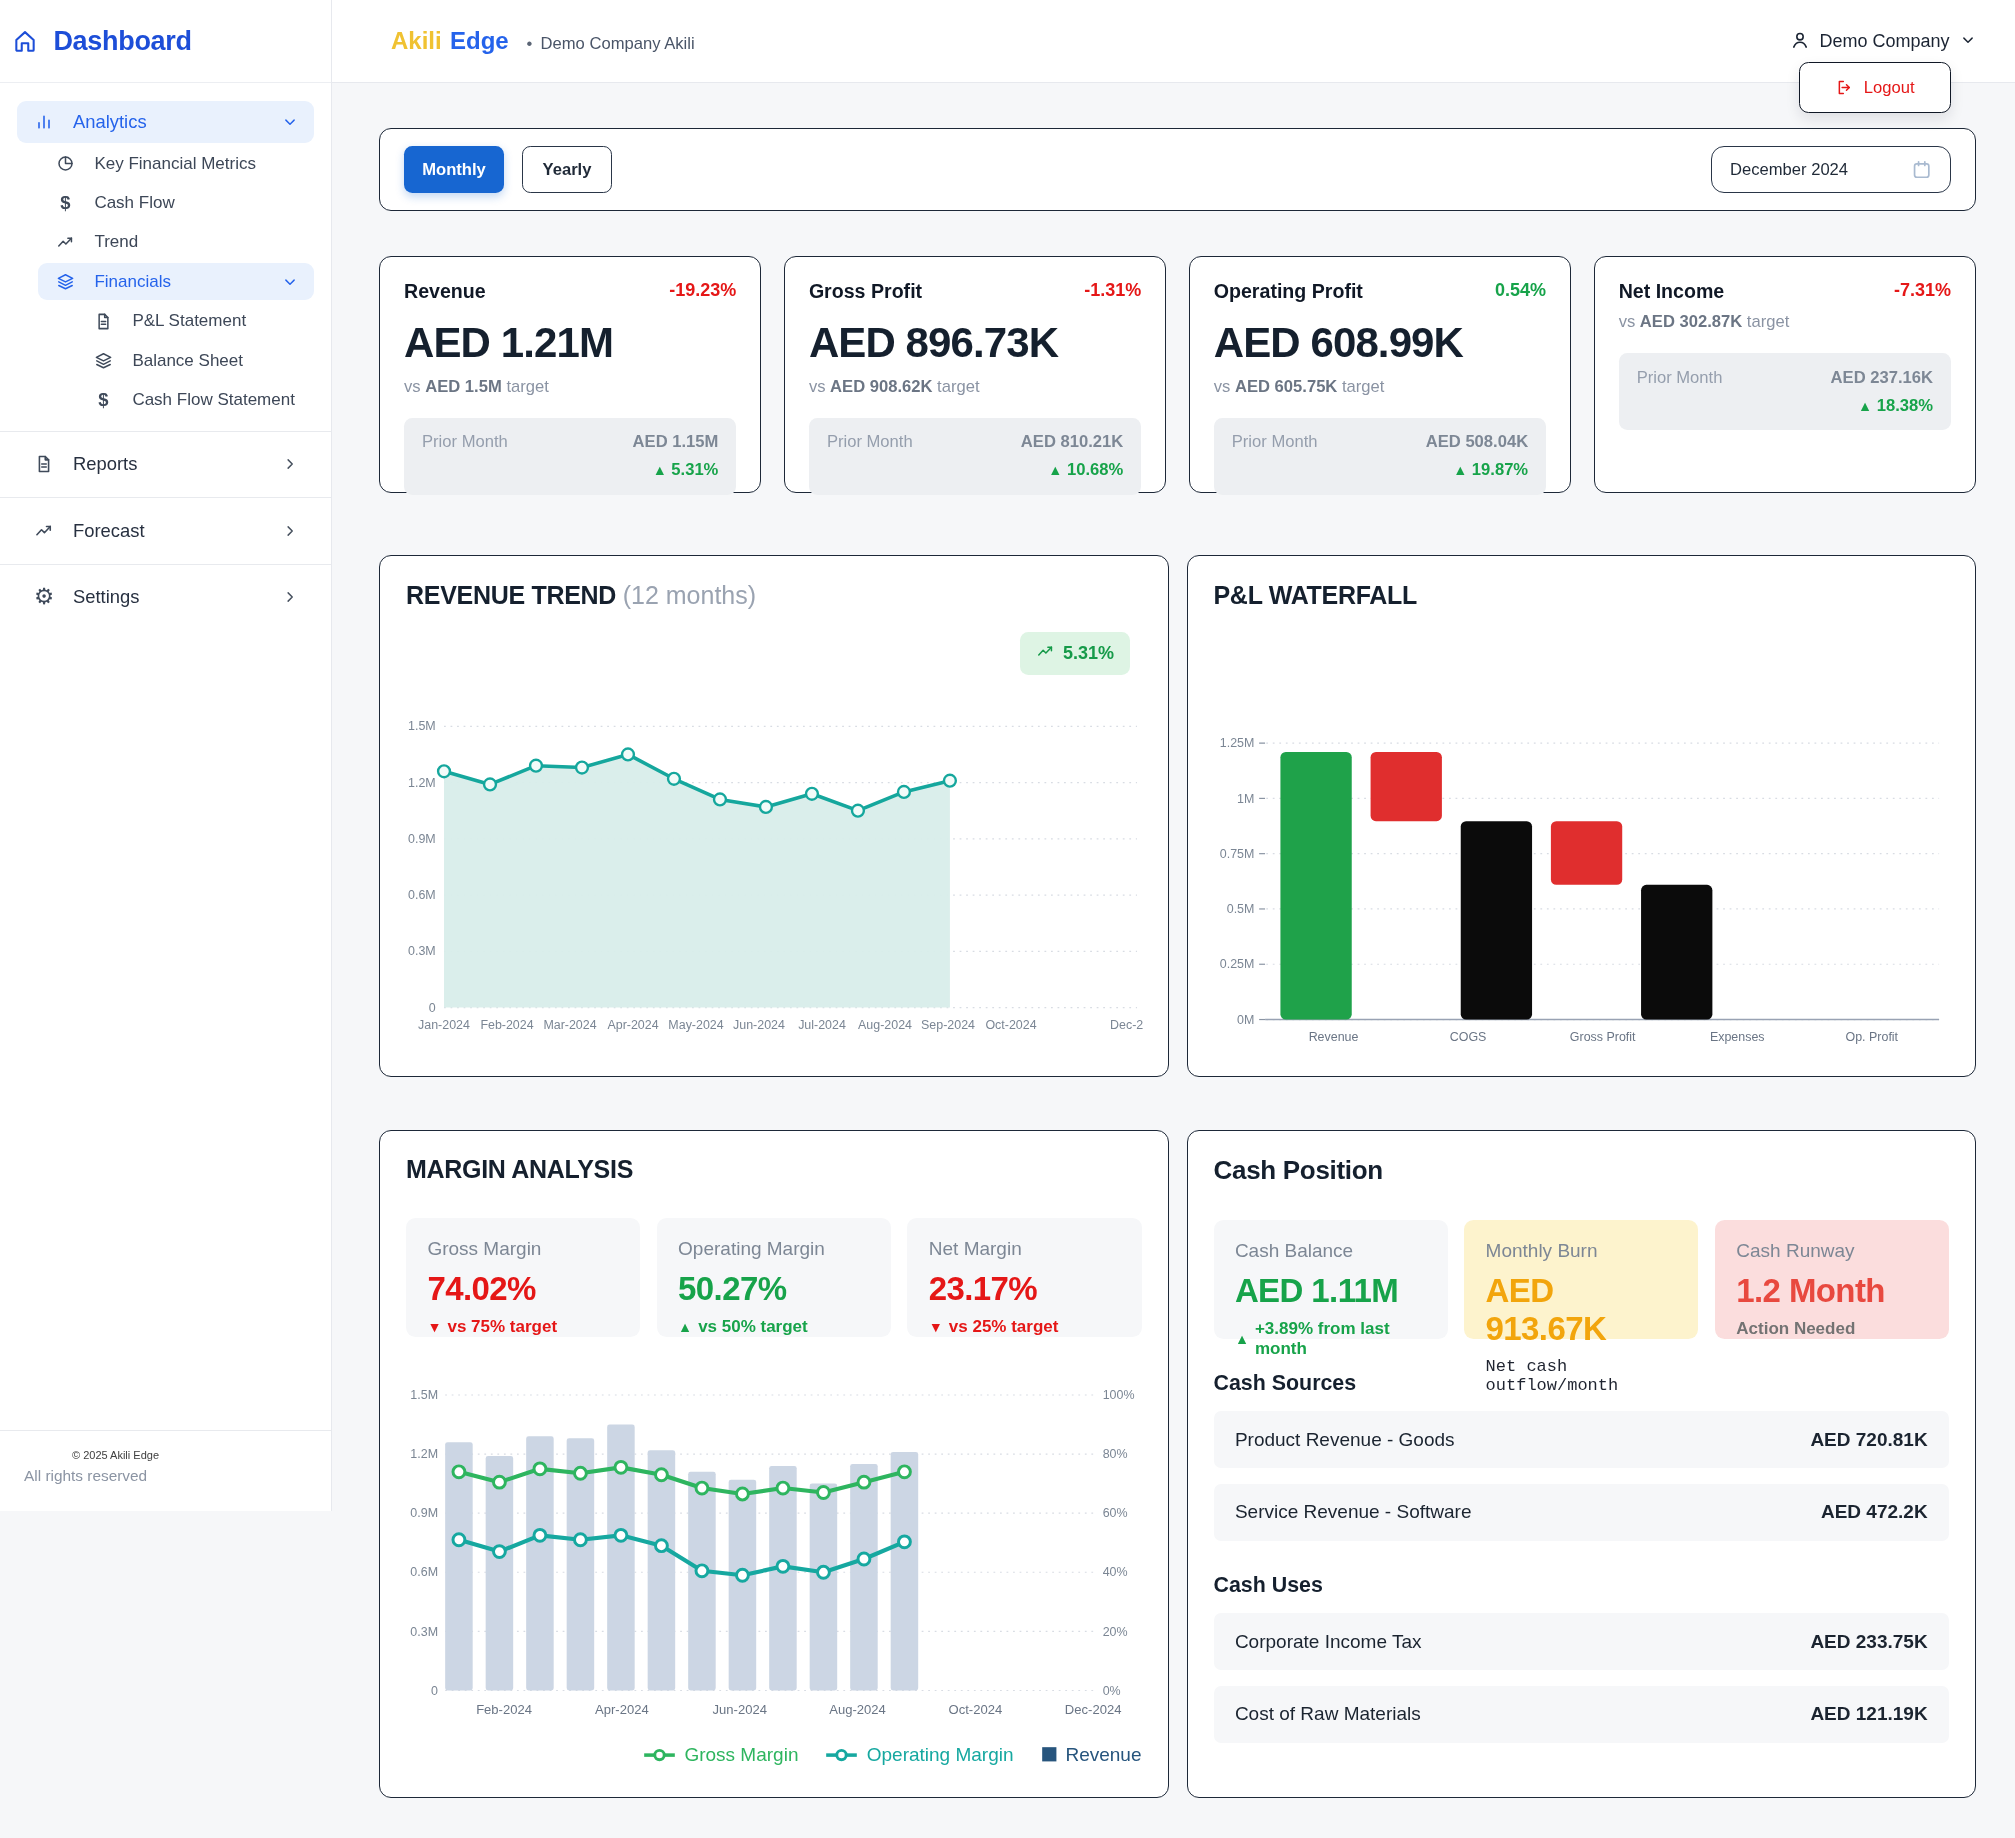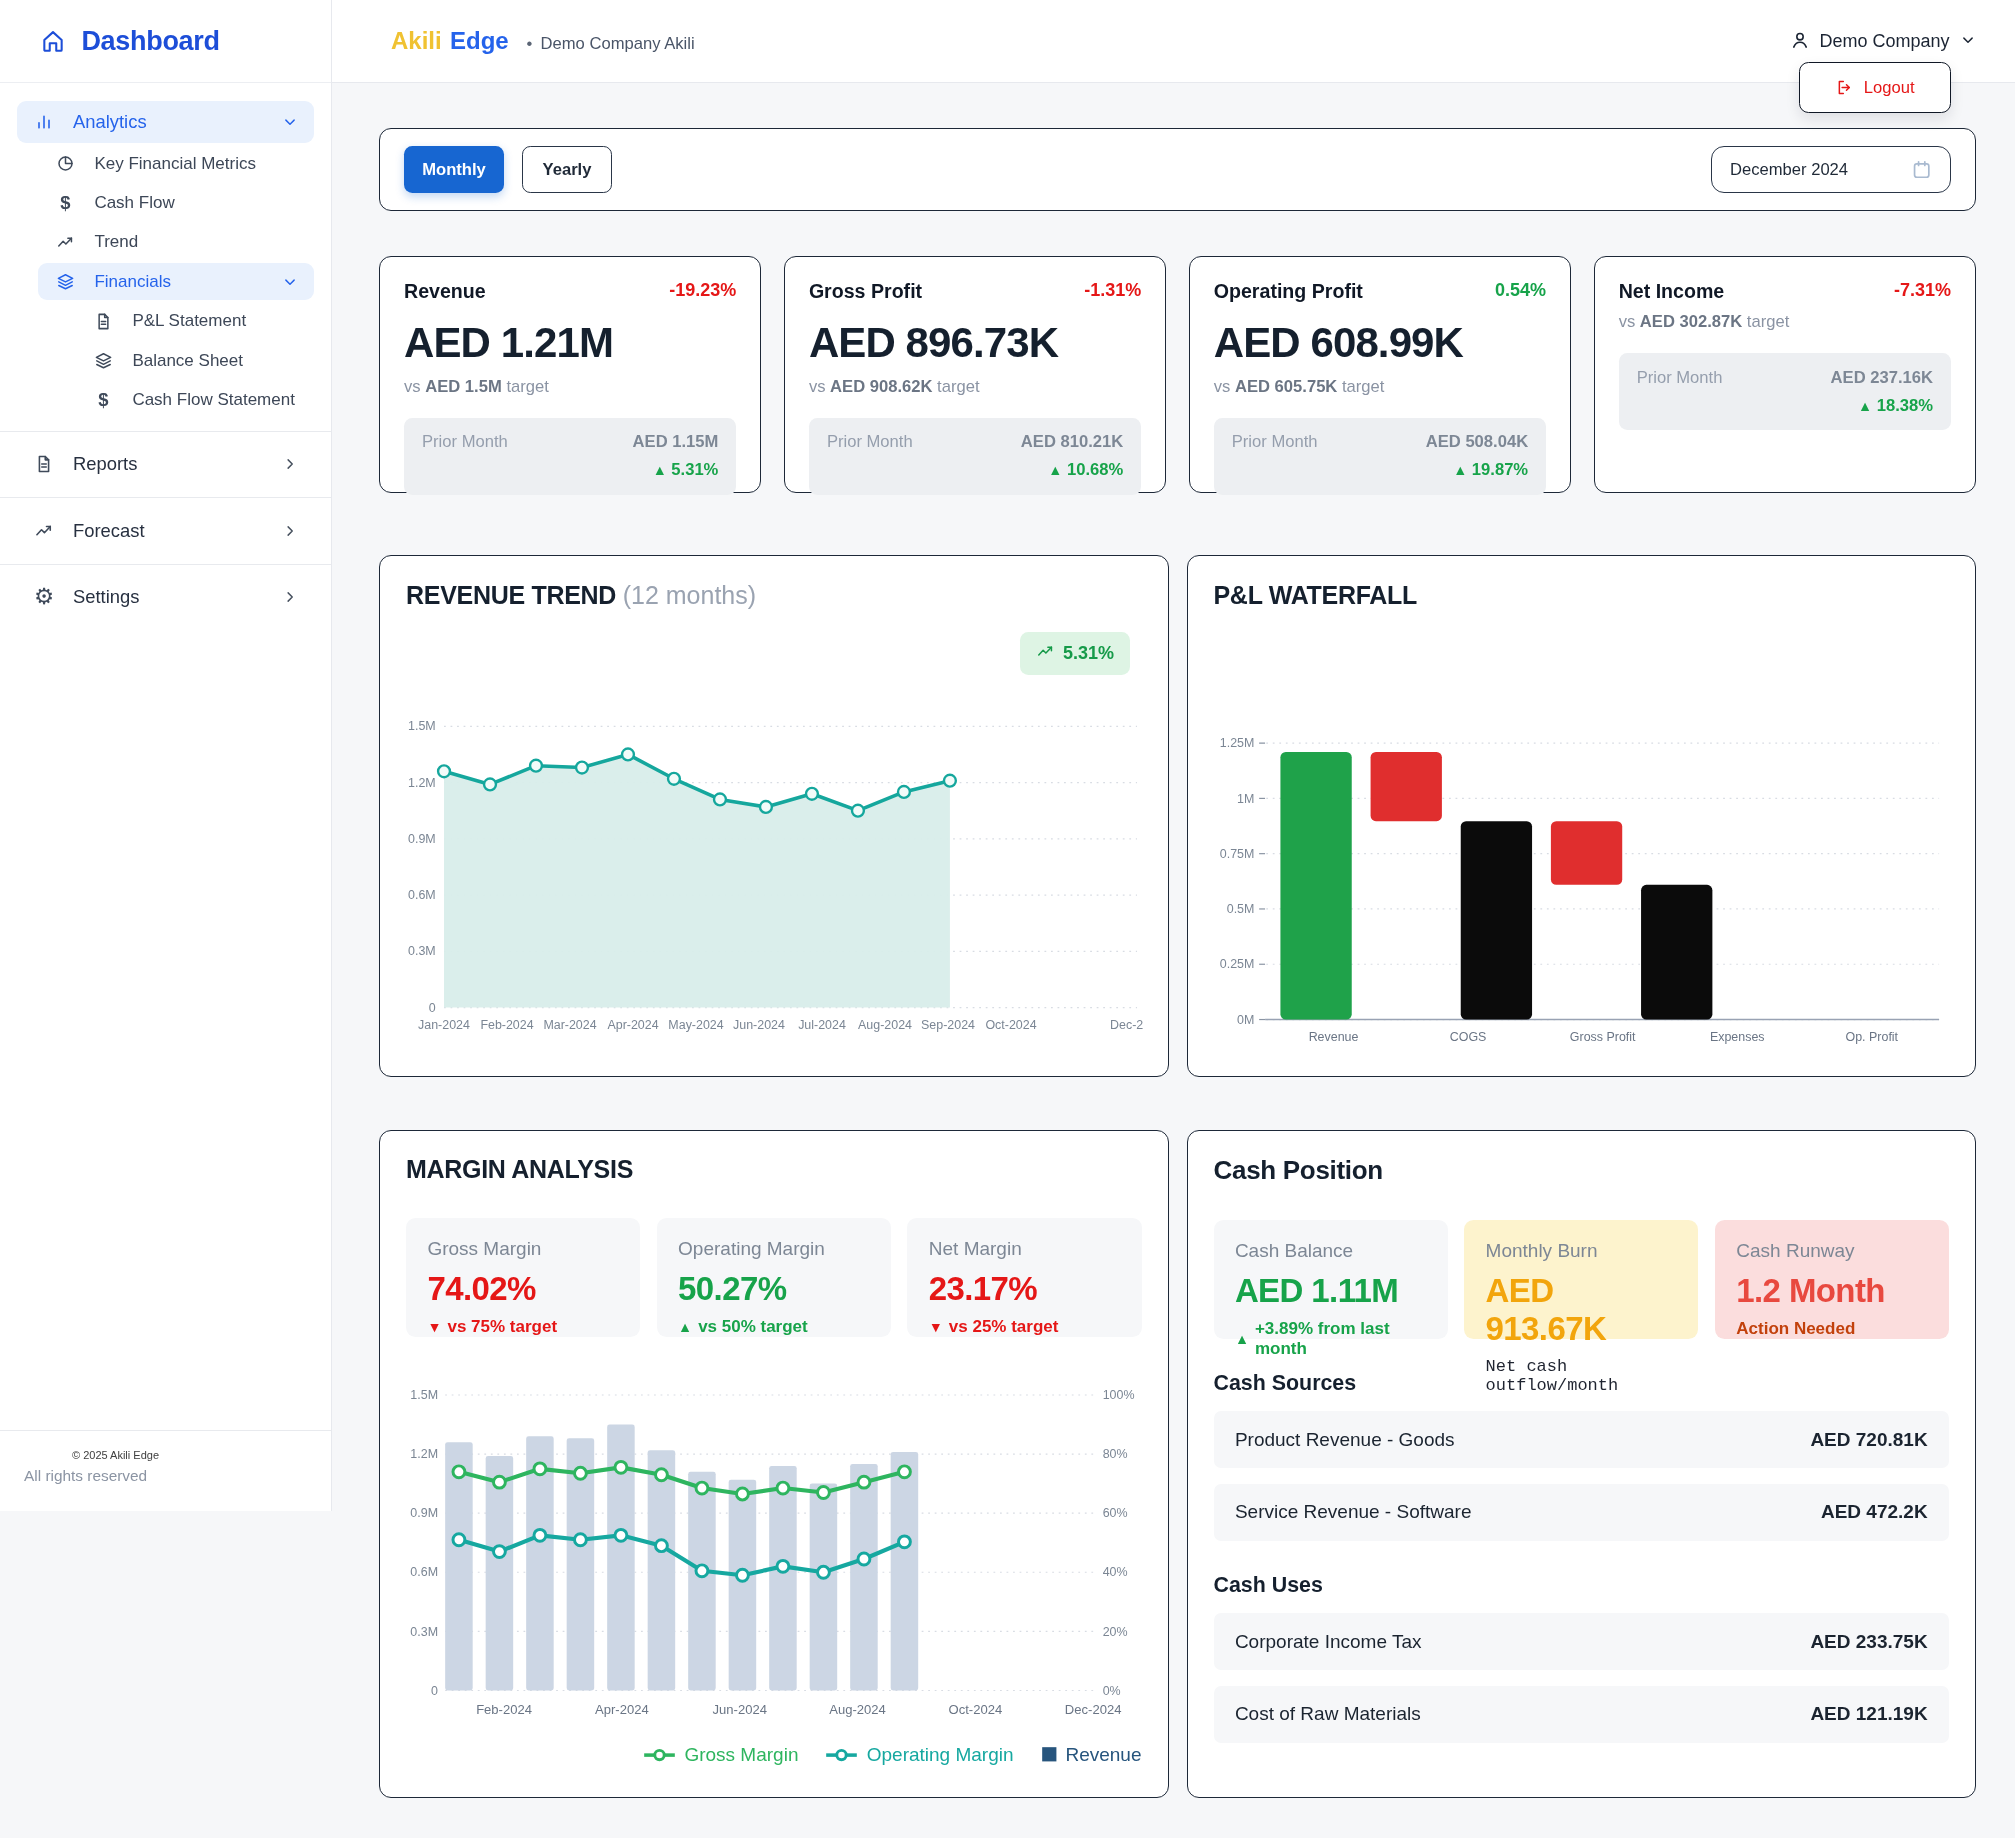--- a/index.html
+++ b/index.html
@@ -4,21 +4,21 @@
 <style>
   * { margin:0; padding:0; box-sizing:border-box; }
   html,body { background:#eef0f3; }
   .app {
     width:2015px; height:1838px; background:#f6f7f9; display:flex; overflow:hidden;
     font-family:"Liberation Sans", sans-serif; color:#101826; position:relative;
   }
   
   .sidebar { width:332px; min-width:332px; background:#fff; border-right:0.6px solid #e7e9ee;
     height:1511px; display:flex; flex-direction:column; }
-  .sidebar-header { height:83px; display:flex; align-items:center; gap:15.4px; padding:0 40px;
+  .sidebar-header { height:83px; display:flex; align-items:center; gap:15.4px; padding:0 12px;
     border-bottom:0.6px solid #eceef2; }
   .sidebar-header .home-ico { color:#1d4ed8; display:flex; }
   .sidebar-title { font-size:27px; font-weight:700; color:#1d4ed8; letter-spacing:-0.3px; }
   nav { padding-top:15.4px; }
   .nav-item { display:flex; align-items:center; gap:17px; height:42px; margin:2.4px 16.6px;
     border-radius:9px; padding:0 15.4px; cursor:pointer; font-size:18.4px; color:#273040; }
   .nav-item .nav-ico { color:#3f4a5a; display:flex; align-items:center; width:24px; justify-content:center; }
   .nav-item.lvl1 { margin-left:38px; height:37px; font-size:17px; color:#3d4757; }
   .nav-item.lvl2 { margin-left:76px; height:37px; font-size:17px; color:#3d4757; }
   .nav-item.active { background:#e9f1fd; color:#2563eb; font-weight:500; }
@@ -90,21 +90,21 @@
   
   .panel-title { font-size:26px; font-weight:800; color:#15202e; letter-spacing:-0.3px; }
   .mini-row { display:grid; grid-template-columns:repeat(3,1fr); gap:16.6px; margin-top:34px; }
   .mini-card { background:#f6f7f9; border-radius:9.5px; padding:20px 21.4px; height:119px; }
   .mini-label { font-size:19px; color:#7d8795; }
   .mini-value { font-size:33px; font-weight:800; margin-top:9.5px; letter-spacing:-0.6px; }
   .mini-note { font-size:17px; font-weight:700; margin-top:9.5px; display:flex; align-items:center; gap:6px; }
   .mini-card.warning { background:#fdf3cd; }
   .mini-card.danger { background:#fbdddd; }
   .mini-note.plain { color:#1f2430; font-weight:500;font-family:Liberation Mono, monospace; }
-  .mini-note.dark { color:#c2410c; font-weight:600; }
+  .mini-note.dark { color:#737373; font-weight:600; }
   .combo-wrap { margin-top:33px; }
   .legend { display:flex; justify-content:flex-end; align-items:center; gap:27px; margin-top:3.6px; }
   .legend-item { display:flex; align-items:center; gap:8.3px; font-size:19px; font-weight:500; }
   
   .section-h { font-size:21.4px; font-weight:700; color:#15202e; margin-top:32px; }
   .cash-row { background:#f6f7f9; border-radius:7.1px; height:57px; display:flex; align-items:center;
     justify-content:space-between; padding:0 21.4px; margin-top:15.4px; }
   .cash-row-label { font-size:19px; color:#1b2430; }
   .cash-row-value { font-size:19px; font-weight:700; color:#1b2430; }
   text { font-family:"Liberation Sans", sans-serif; }

